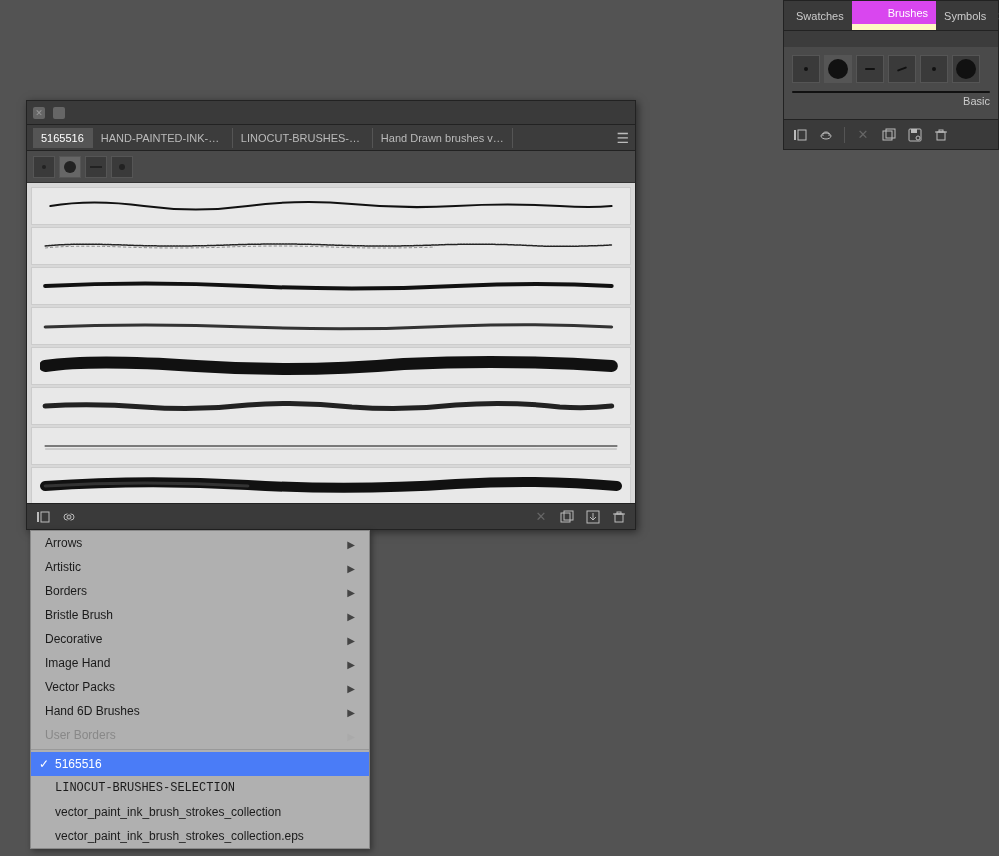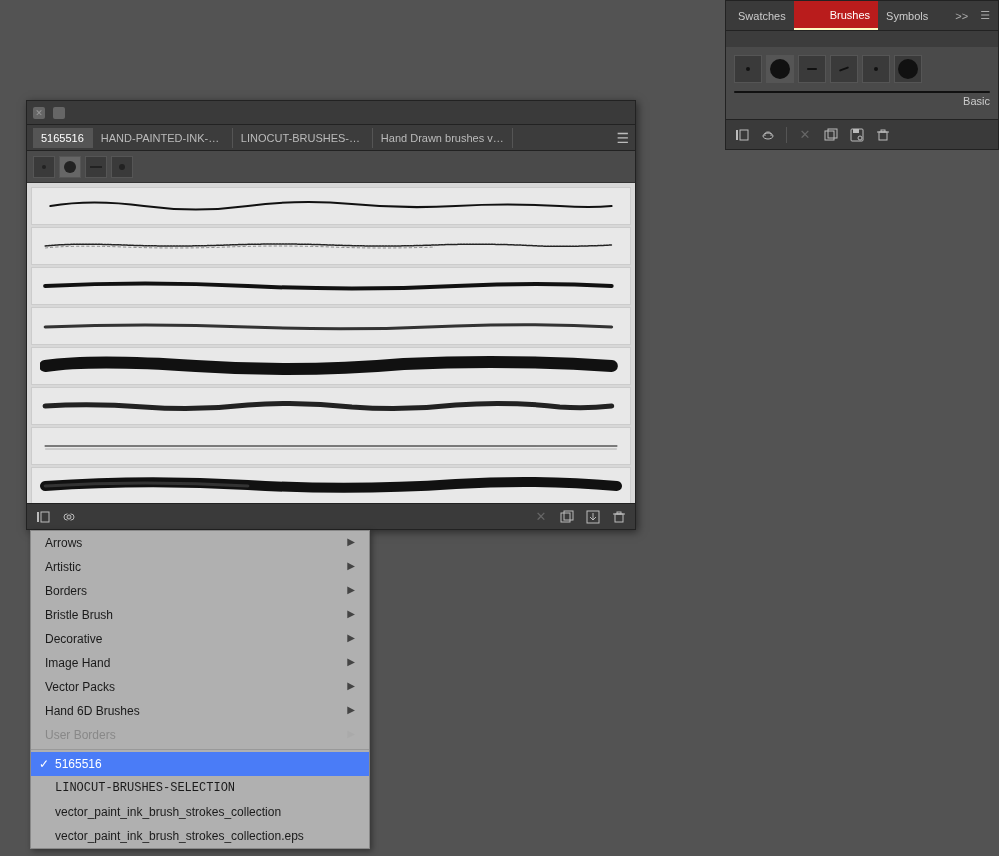--- a/index.html
+++ b/index.html
@@ -12,21 +12,21 @@
       height: 856px;
       overflow: hidden;
       position: relative;
     }
 
     
     .brushes-panel {
       position: absolute;
       top: 0;
       right: 0;
-      width: 274px;
+      width: 216px;
       background: #3c3c3c;
       border: 1px solid #222;
       display: flex;
       flex-direction: column;
     }
     .panel-tabs {
       display: flex;
       align-items: center;
       background: #3a3a3a;
       border-bottom: 1px solid #222;
@@ -37,22 +37,22 @@
       padding: 4px 8px;
       font-size: 11px;
       color: #ccc;
       cursor: pointer;
       height: 100%;
       display: flex;
       align-items: center;
     }
     .panel-tab.active {
       color: #fff;
-      background: #b91c1c;
-      border-bottom: 2px solid #fef9c3;
+      background: #d946ef;
+      border-bottom: 6px solid #fef9c3;
       padding-left: 36px;
     }
     .panel-tab-more {
       margin-left: auto;
       display: flex;
       align-items: center;
       gap: 4px;
     }
     .panel-tab-more span {
       color: #aaa;
@@ -249,21 +249,21 @@
       top: 530px;
       left: 30px;
       width: 340px;
       background: #b0b0b0;
       border: 1px solid #888;
       box-shadow: 2px 2px 6px rgba(0,0,0,0.4);
       z-index: 100;
     }
     .menu-item {
       display: flex;
-      align-items: flex-start;
+      align-items: flex-end;
       justify-content: space-between;
       padding: 5px 14px 5px 14px;
       font-size: 12px;
       color: #1a1a1a;
       cursor: pointer;
     }
     .menu-item:hover, .menu-item.highlighted {
       background: #4a7cf7;
       color: #fff;
     }

